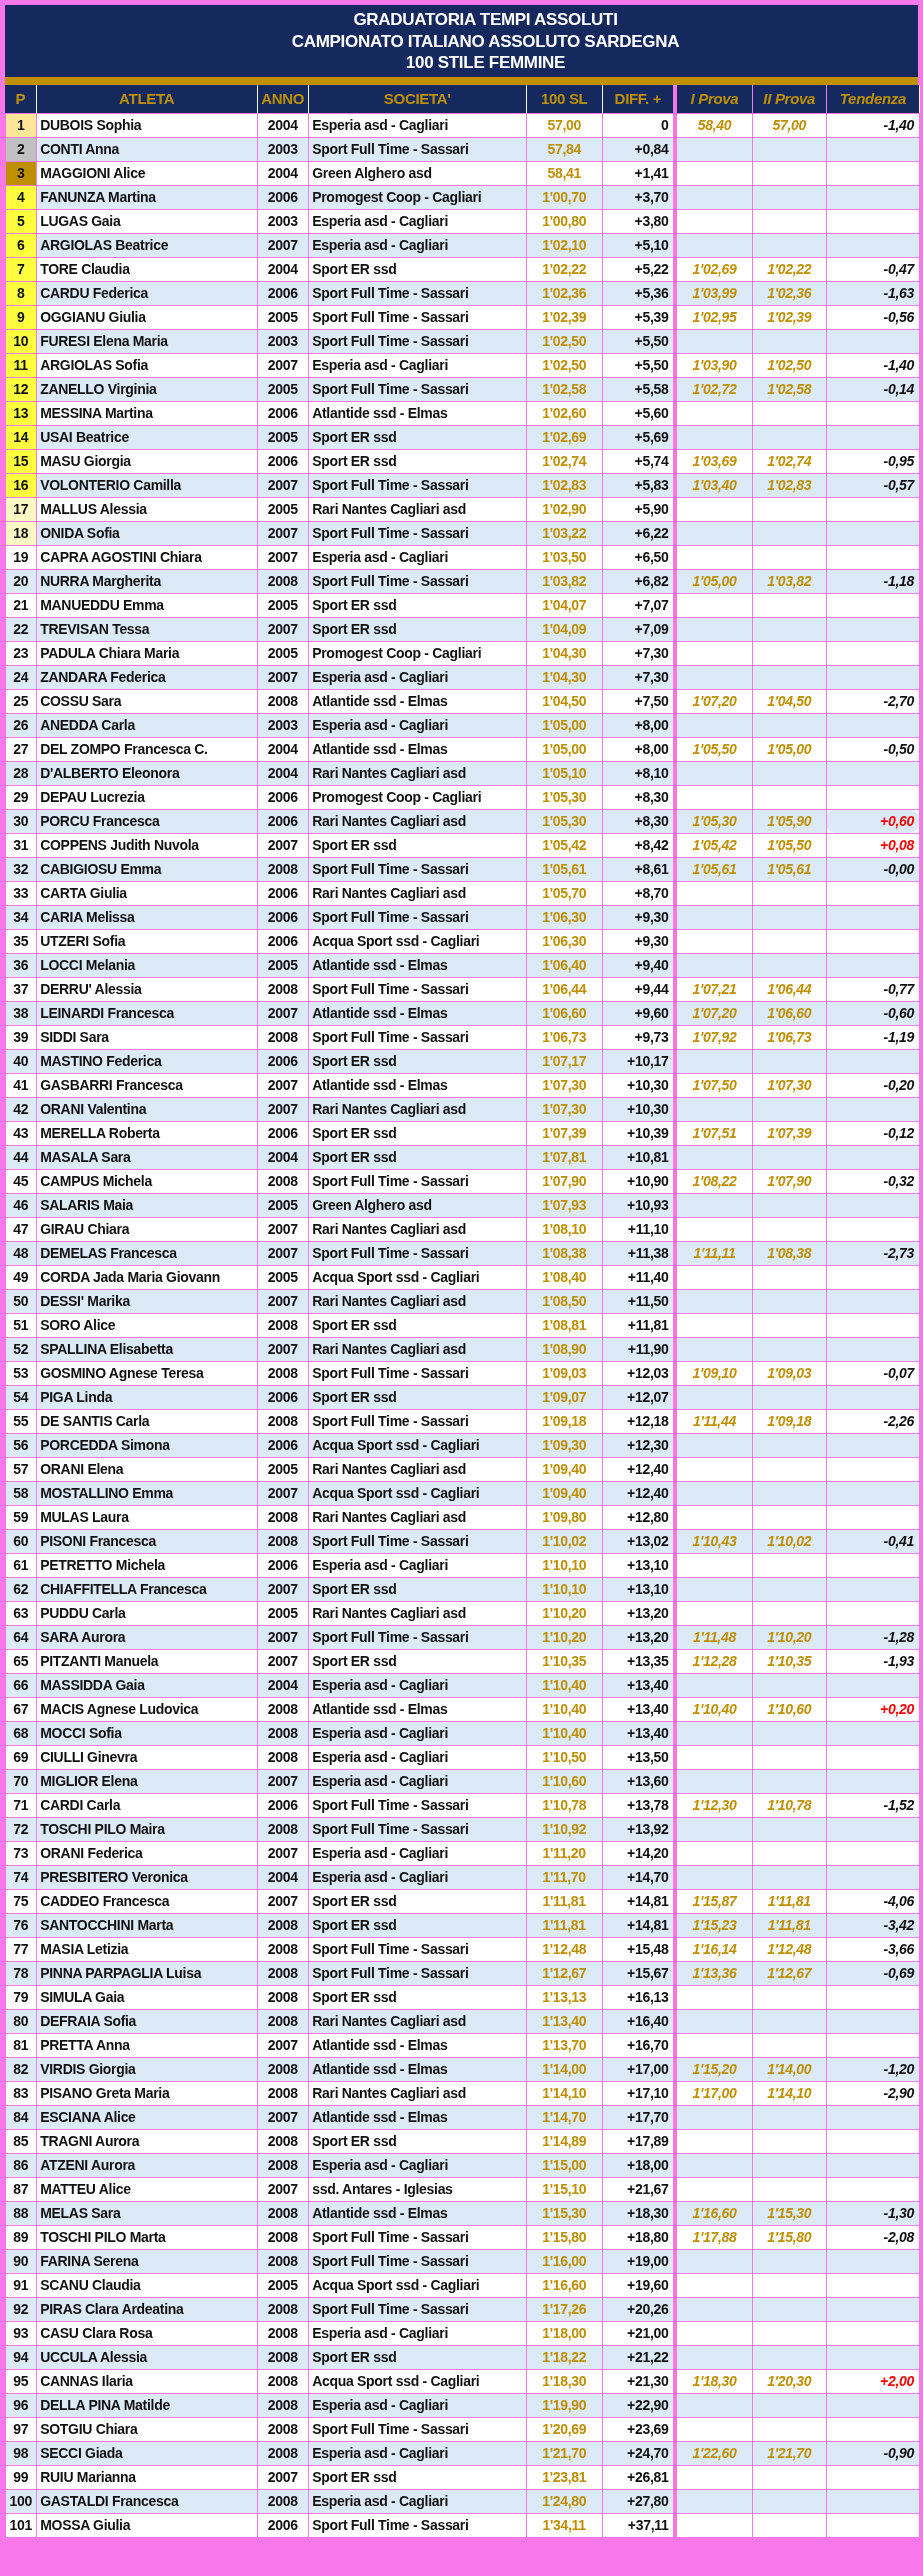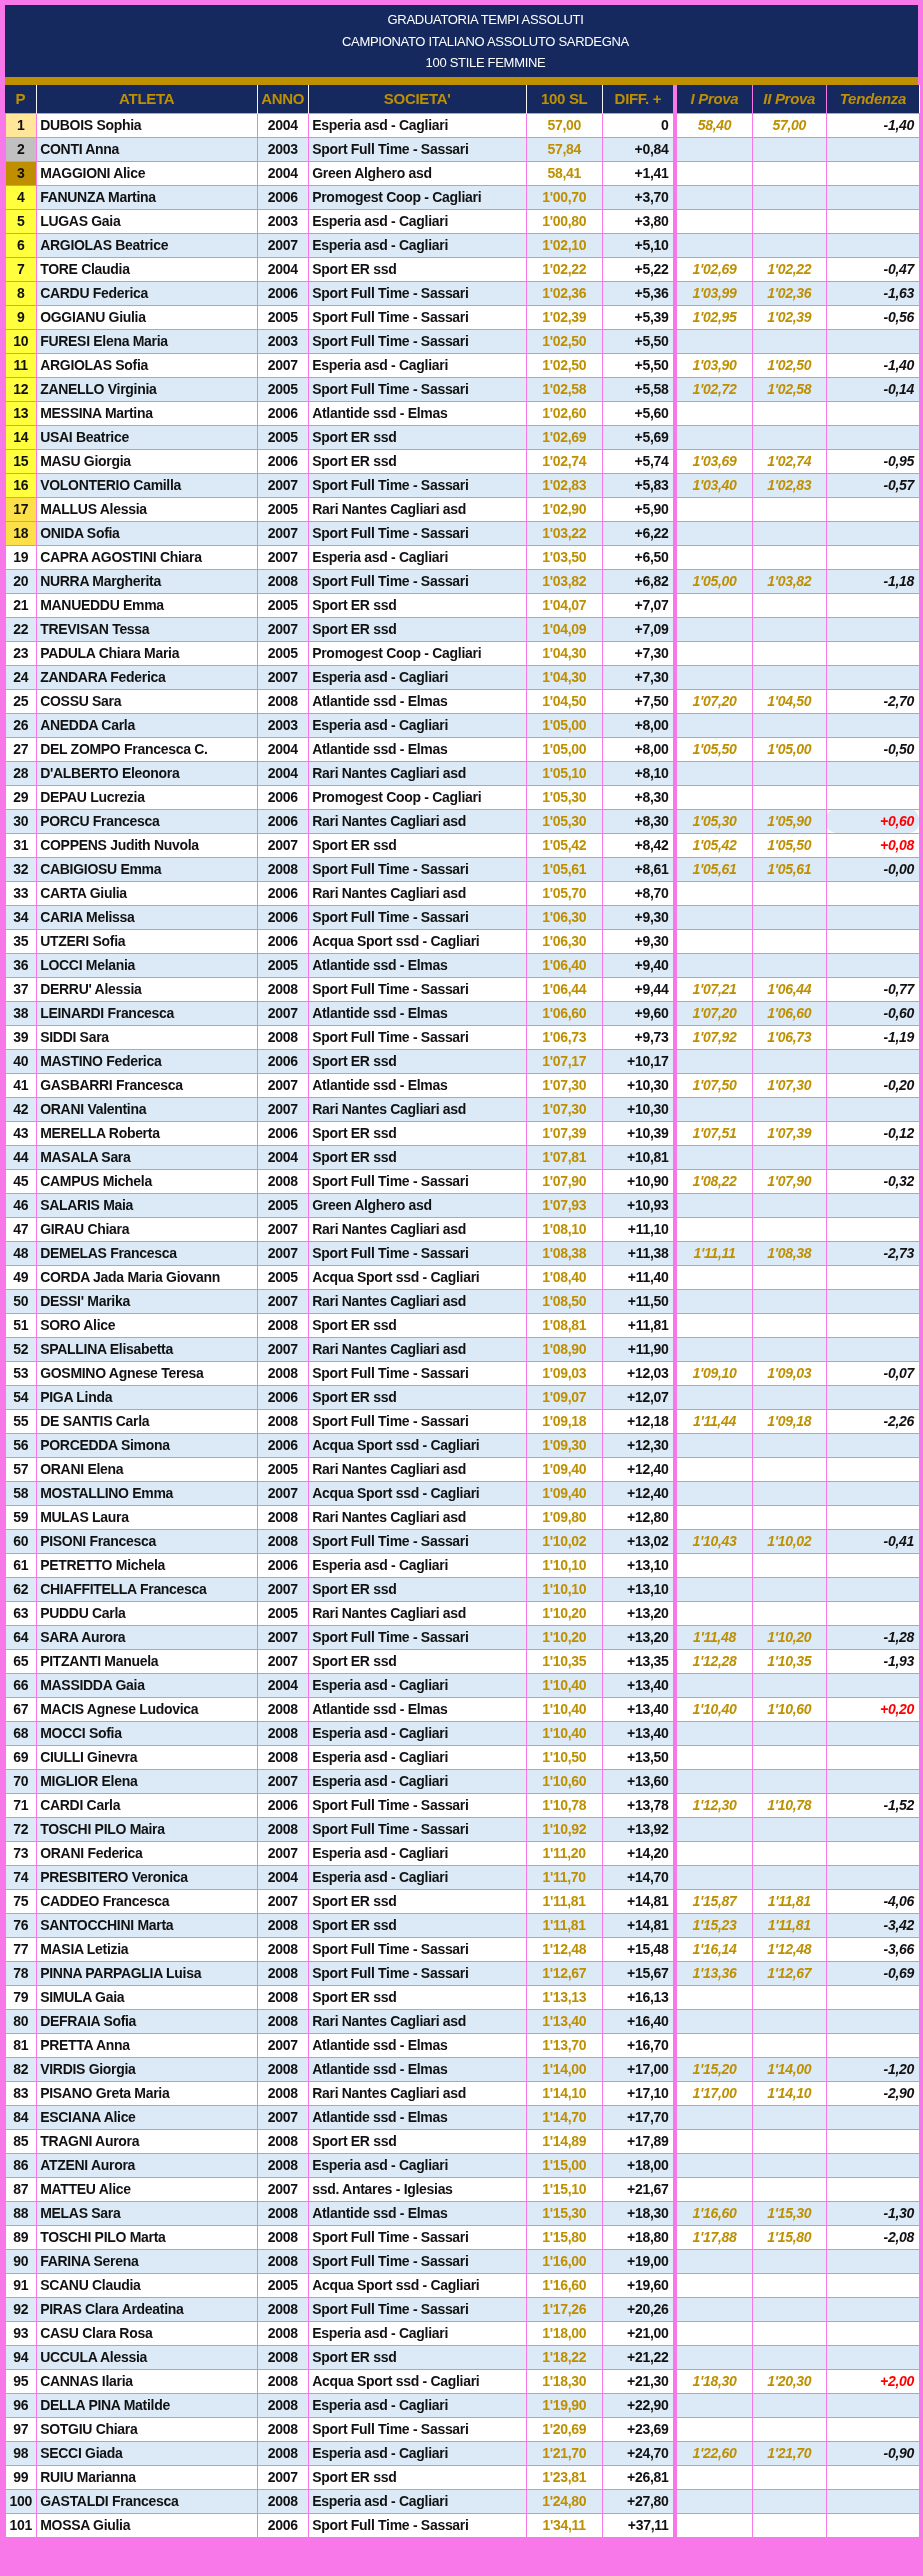--- a/index.html
+++ b/index.html
@@ -3,21 +3,21 @@
 <meta charset="utf-8">
 <style>
   :root{
     --navy:#15295E; --gold:#BE9000; --pink:#F878EA; --rowblue:#DCE9F6;
     --red:#FF0000; --goldbar:#BF9000;
   }
   html,body{margin:0;padding:0;background:#fff;}
   body{font-family:"Liberation Sans", sans-serif; width:923px;}
   .sheet{width:923px;height:2576px;box-sizing:border-box;background:var(--pink);padding:4.7px;}
   .title-block{background:var(--navy);color:#fff;text-align:center;padding:4.7px 0 3.5px 0;}
-  .title-line{font-size:13px;font-weight:normal;line-height:21.5px;letter-spacing:-0.3px;margin-left:48px;}
+  .title-line{font-size:17px;font-weight:bold;line-height:21.5px;letter-spacing:-0.3px;margin-left:48px;}
   .gold-bar{height:7.6px;background:var(--goldbar);}
   table{border-collapse:collapse;table-layout:fixed;width:914px;background:#fff;}
   col.w-pos{width:31px;} col.w-ath{width:221px;} col.w-year{width:51px;}
   col.w-club{width:218px;} col.w-time{width:76px;} col.w-diff{width:73px;}
   col.w-p1{width:77px;} col.w-p2{width:74px;} col.w-tr{width:93px;}
   thead th{background:var(--navy);color:var(--gold);font-size:15px;font-weight:bold;
     height:25.6px;letter-spacing:-0.3px;border-left:1.2px solid #f5f5f5;}
   thead th:first-child{border-left:none;}
   thead th.prova{font-style:italic;border-left:1.2px solid var(--pink);}
   thead th.sep{border-left:4.1px solid var(--pink);}
@@ -31,21 +31,21 @@
   td.c-diff,td.c-tr{text-align:right;padding-right:4.7px;}
   td.c-time{color:var(--gold);}
   td.c-p1,td.c-p2{color:var(--gold);font-style:italic;}
   td.c-p1{border-left:4.1px solid var(--pink);}
   td.c-tr{font-style:italic;}
   td.c-tr.pos{color:var(--red);border-radius:10px;}
   tr td.pos-1{background:#FFE699;}
   tr td.pos-2{background:#C0C0C0;}
   tr td.pos-3{background:#BF8F00;}
   tr td.pos-y{background:#FFFF3D;}
-  tr td.pos-r{background:#fde047;}
+  tr td.pos-r{background:#fef9c3;}
 </style>
 </head>
 <body>
 
 <div class="sheet">
   <div class="title-block">
     <div class="title-line">GRADUATORIA TEMPI ASSOLUTI</div>
     <div class="title-line">CAMPIONATO ITALIANO ASSOLUTO SARDEGNA</div>
     <div class="title-line">100 STILE FEMMINE</div>
   </div>

